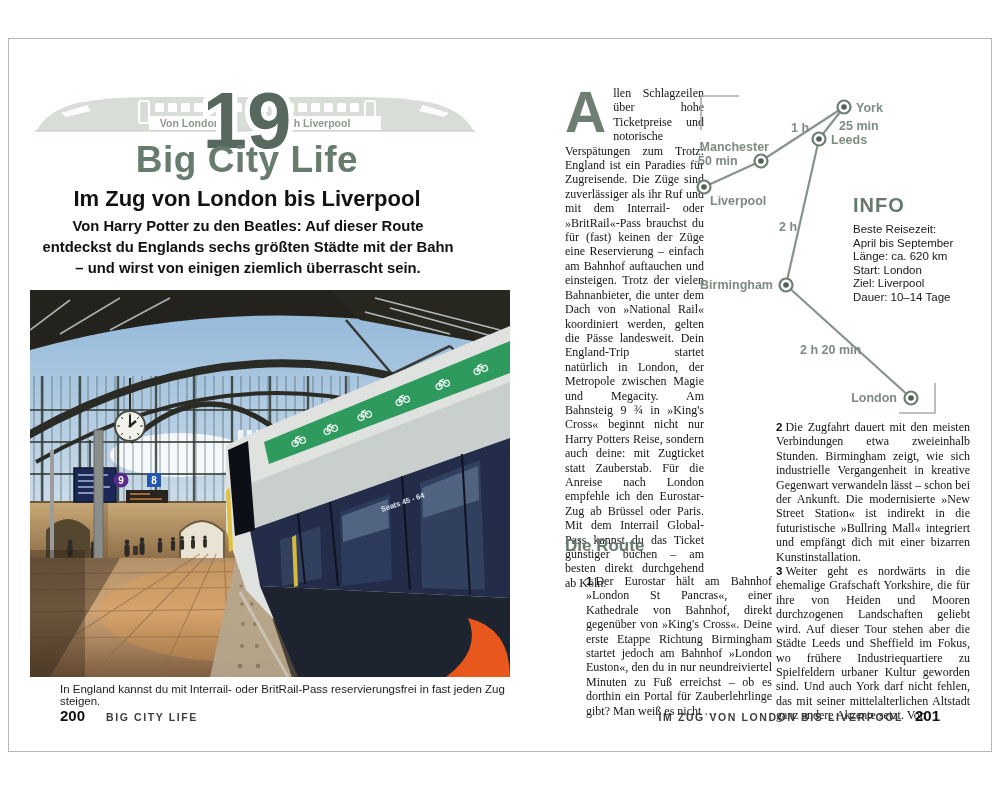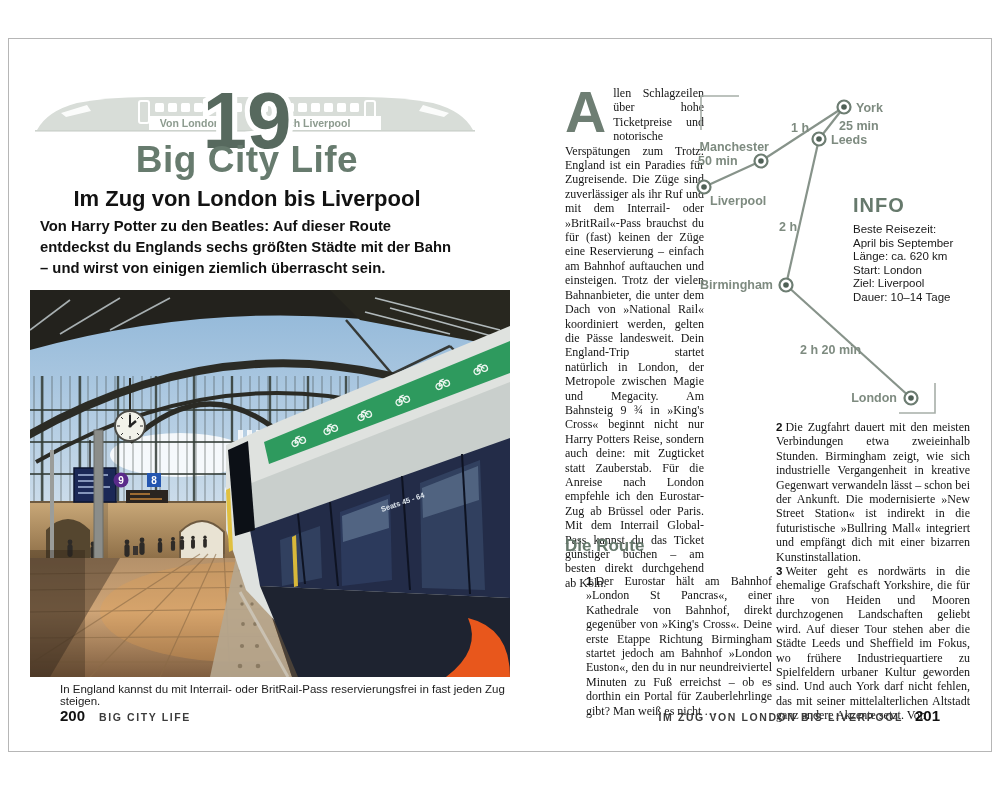--- a/index.html
+++ b/index.html
@@ -17,28 +17,28 @@
   .chapter-title{
     position:absolute;left:22px;top:139px;width:450px;margin:0;
     text-align:center;font-size:37px;font-weight:700;color:#677b6e;letter-spacing:0.5px;
   }
   .chapter-subtitle{
     position:absolute;left:22px;top:186px;width:450px;margin:0;
     text-align:center;font-size:22px;font-weight:700;color:#121212;
   }
   .chapter-intro{
     position:absolute;left:40px;top:216px;width:416px;margin:0;
-    text-align:left;font-size:14.8px;font-weight:700;line-height:1.42;color:#111;
+    text-align:center;font-size:14.8px;font-weight:700;line-height:1.42;color:#111;
   }
   .photo-frame{position:absolute;left:30px;top:290px;width:480px;height:387px;margin:0;overflow:hidden;background:#9db6cc;}
   .photo-caption{
     position:absolute;left:60px;top:683px;width:445px;
     font-size:11.5px;font-weight:400;color:#1c1c1c;
   }
-  .footer{position:absolute;display:flex;align-items:baseline;gap:14px;}
+  .footer{position:absolute;display:flex;align-items:baseline;gap:21px;}
   .footer-left{left:60px;top:707px;}
   .footer-right{left:640px;top:707px;width:300px;justify-content:flex-end;gap:12px;}
   .page-num{font-size:15px;font-weight:700;color:#111;}
   .footer-label{font-size:10.5px;font-weight:600;letter-spacing:1.6px;color:#3c3c3c;text-transform:uppercase;}
   
   .serif{font-family:"Liberation Serif","DejaVu Serif",serif;font-size:12px;line-height:14.4px;color:#141414;text-align:justify;hyphens:auto;}
   .col1a{position:absolute;left:565px;top:86px;width:139px;}
   .dropcap{
     float:left;font-family:"Liberation Sans",sans-serif;font-weight:700;
     font-size:57px;line-height:46px;margin:3px 7px 0 0;color:#6e7e73;

